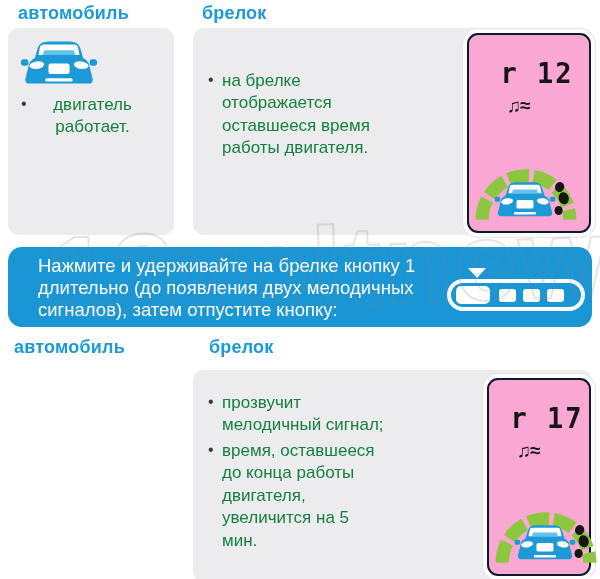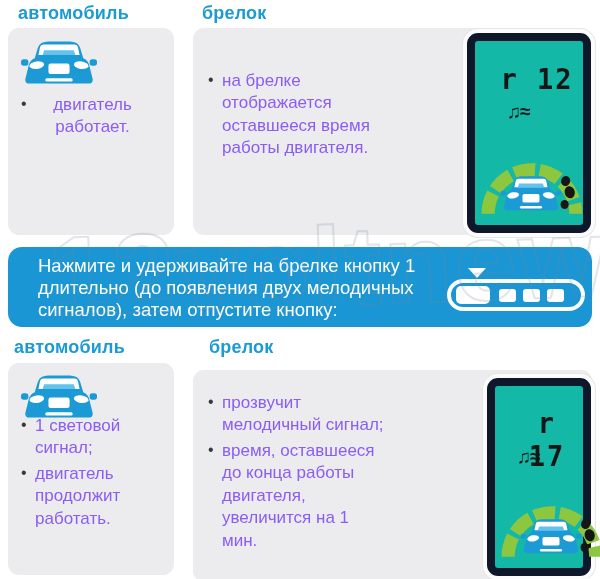--- a/index.html
+++ b/index.html
@@ -13,39 +13,39 @@
   .hdr {
     position:absolute; font-size:18px; font-weight:bold; color:#1b9ad6;
     letter-spacing:0.2px;
   }
   .panel {
     position:absolute; background:#ececee; border-radius:11px;
   }
   .panel ul { list-style:none; }
   .panel li {
     position:relative; padding-left:15px; font-size:17px; line-height:1.32;
-    color:#8b5cf6; margin-bottom:3px;
+    color:#15803d; margin-bottom:3px;
   }
   .panel li::before {
     content:"•"; position:absolute; left:1px; top:-1px; color:#3a3a3a; font-size:16px;
   }
   .car-icon { position:absolute; }
   
   .banner {
     position:absolute; left:8px; top:247px; width:584px; height:80px;
     background:#1b96d4; border-radius:14px;
   }
   .banner-text {
     position:absolute; left:30px; top:8px; width:402px;
     color:#ffffff; font-size:18.5px; font-weight:normal; line-height:1.18;
   }
   .btn-diagram { position:absolute; right:4px; top:17px; width:142px; height:48px; }
   
   .fob {
-    position:absolute; background:#14b8a6; border:8px solid #0f172a;
+    position:absolute; background:#f9a8d4; border:2px solid #0f172a;
     border-radius:11px;
     box-shadow:0 0 0 4px #fcfcfd, 0 0 0 5px #e6e6e9;
   }
   .lcd-time {
     position:absolute; top:22px; left:0; right:0; text-align:center; padding-left:16px;
     font-family:"DejaVu Sans Mono", monospace; font-weight:bold; font-size:27px;
     letter-spacing:2px; color:#161616; transform:scaleY(1.08);
   }
   .lcd-notes {
     position:absolute; top:60px; left:0; right:0; text-align:center; padding-right:22px;
@@ -126,34 +126,25 @@
   <div class="banner">
     <div class="banner-text">Нажмите и удерживайте на брелке кнопку 1 длительно (до появления двух мелодичных сигналов), затем отпустите кнопку:</div>
     <svg class="btn-diagram">
         <use href="#fob-buttons"></use>
       </svg>
   </div>
 
   <div class="hdr" style="left:14px; top:337px;">автомобиль</div>
   <div class="hdr" style="left:209px; top:337px;">брелок</div>
 
-  <div class="panel" style="left:8px; top:363px; width:166px; height:212px;">
-    <svg class="car-icon" style="left:13px; top:8px;" width="76" height="51">
-        <use href="#car-front" color="#1b9ad6"></use>
-      </svg>
-    <ul style="position:absolute; left:12px; top:52px; width:124px;">
-      <li>1 световой сигнал;</li>
-      <li>двигатель продолжит работать.</li>
-    </ul>
-  </div>
 
   <div class="panel" style="left:193px; top:370px; width:399px; height:212px;">
     <ul style="position:absolute; left:14px; top:22px; width:182px;">
       <li>прозвучит мелодичный сигнал;</li>
-      <li>время, оставшееся до конца работы двигателя, увеличится на 1 мин.</li>
+      <li>время, оставшееся до конца работы двигателя, увеличится на 5 мин.</li>
     </ul>
     <div class="fob" style="right:1px; top:8px; width:104px; height:198px;">
       <div class="lcd-time">r 17</div>
       <div class="lcd-notes">♫≈</div>
       <svg class="lcd-gauge" width="106" height="76">
           <use href="#lcd-gauge"></use>
         </svg>
     </div>
   </div>
 

